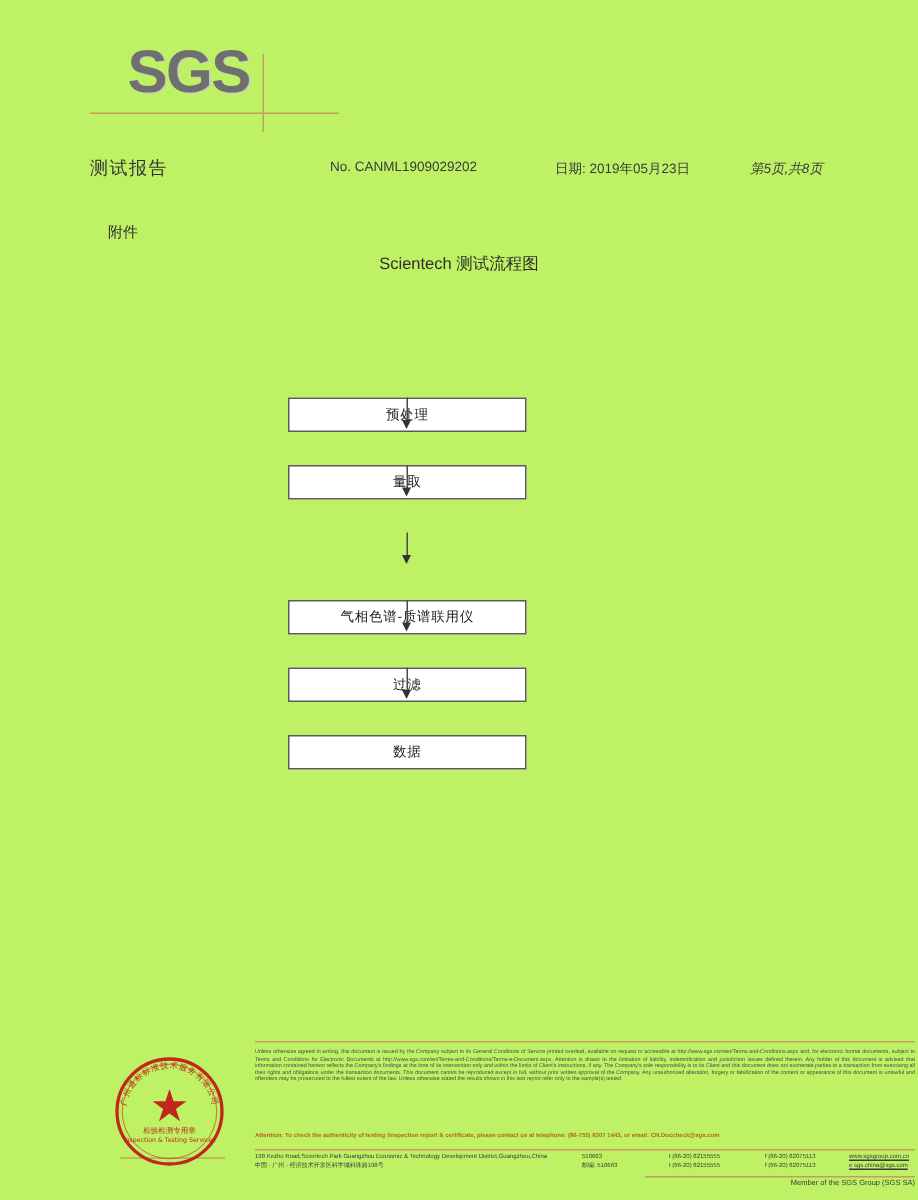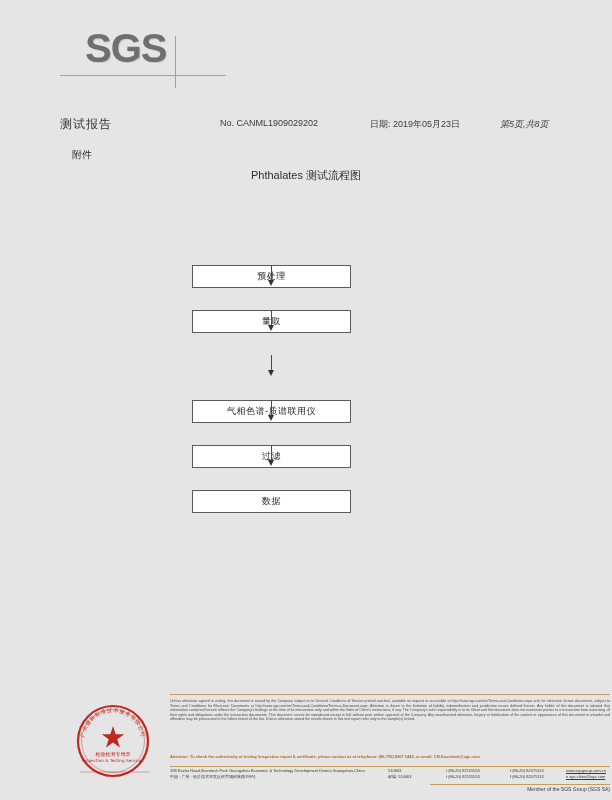--- a/index.html
+++ b/index.html
@@ -11,21 +11,21 @@
     width: 612px;
     height: 800px;
     position: relative;
     font-family: "Liberation Sans", "DejaVu Sans", sans-serif;
     color: #1a1a1a;
     overflow: hidden;
   }
   .page {
     position: absolute;
     inset: 0;
-    background: #e5e5e5;
+    background: #bef264;
   }
 
   
   .logo-area {
     position: absolute;
     left: 60px;
     top: 22px;
     width: 230px;
     height: 62px;
   }
@@ -54,21 +54,21 @@
     top: 14px;
     width: 1px;
     height: 52px;
     background: #c79a5e;
   }
 
   
   .doc-head {
     position: absolute;
     left: 60px;
-    top: 116px;
+    top: 104px;
     width: 495px;
     height: 18px;
   }
   .doc-title {
     position: absolute;
     left: 0;
     top: 0;
     font-size: 12px;
     color: #333;
     letter-spacing: 1px;
@@ -257,21 +257,21 @@
   </div>
 
   <div class="doc-head">
     <div class="doc-title">测试报告</div>
     <div class="doc-no">No. CANML1909029202</div>
     <div class="doc-date">日期: 2019年05月23日</div>
     <div class="doc-page">第5页,共8页</div>
   </div>
 
   <div class="attach-label">附件</div>
-  <div class="chart-title">Phthalates 测试流程图</div>
+  <div class="chart-title">Scientech 测试流程图</div>
 
   <div class="flow">
     <div class="flow-row">
       <div class="flow-box">预处理</div>
       <div class="flow-arrow"></div>
     </div>
     <div class="flow-row">
       <div class="flow-box">量取</div>
       <div class="flow-arrow"></div>
     </div>

